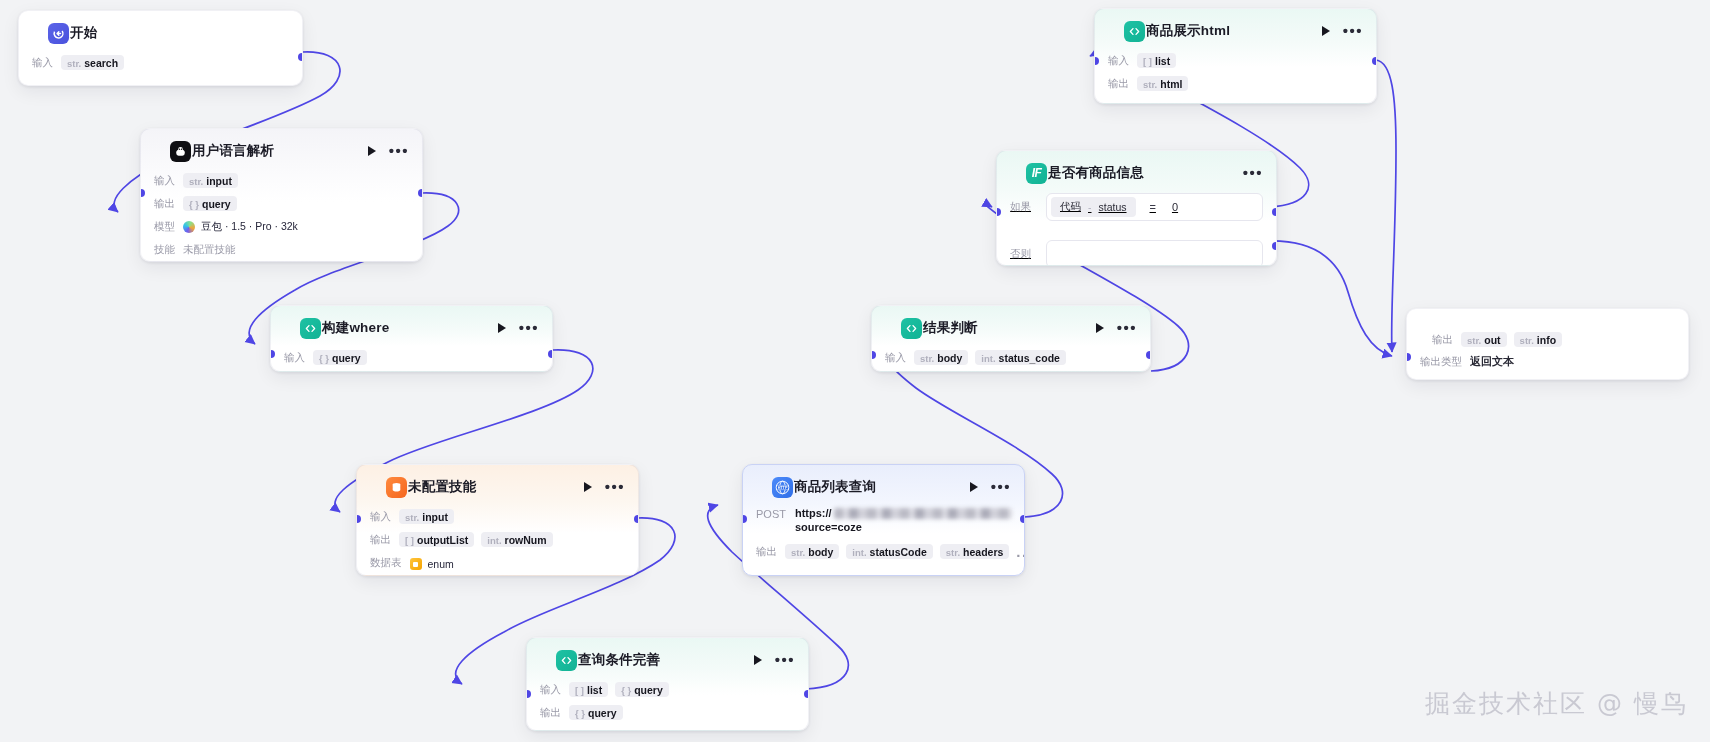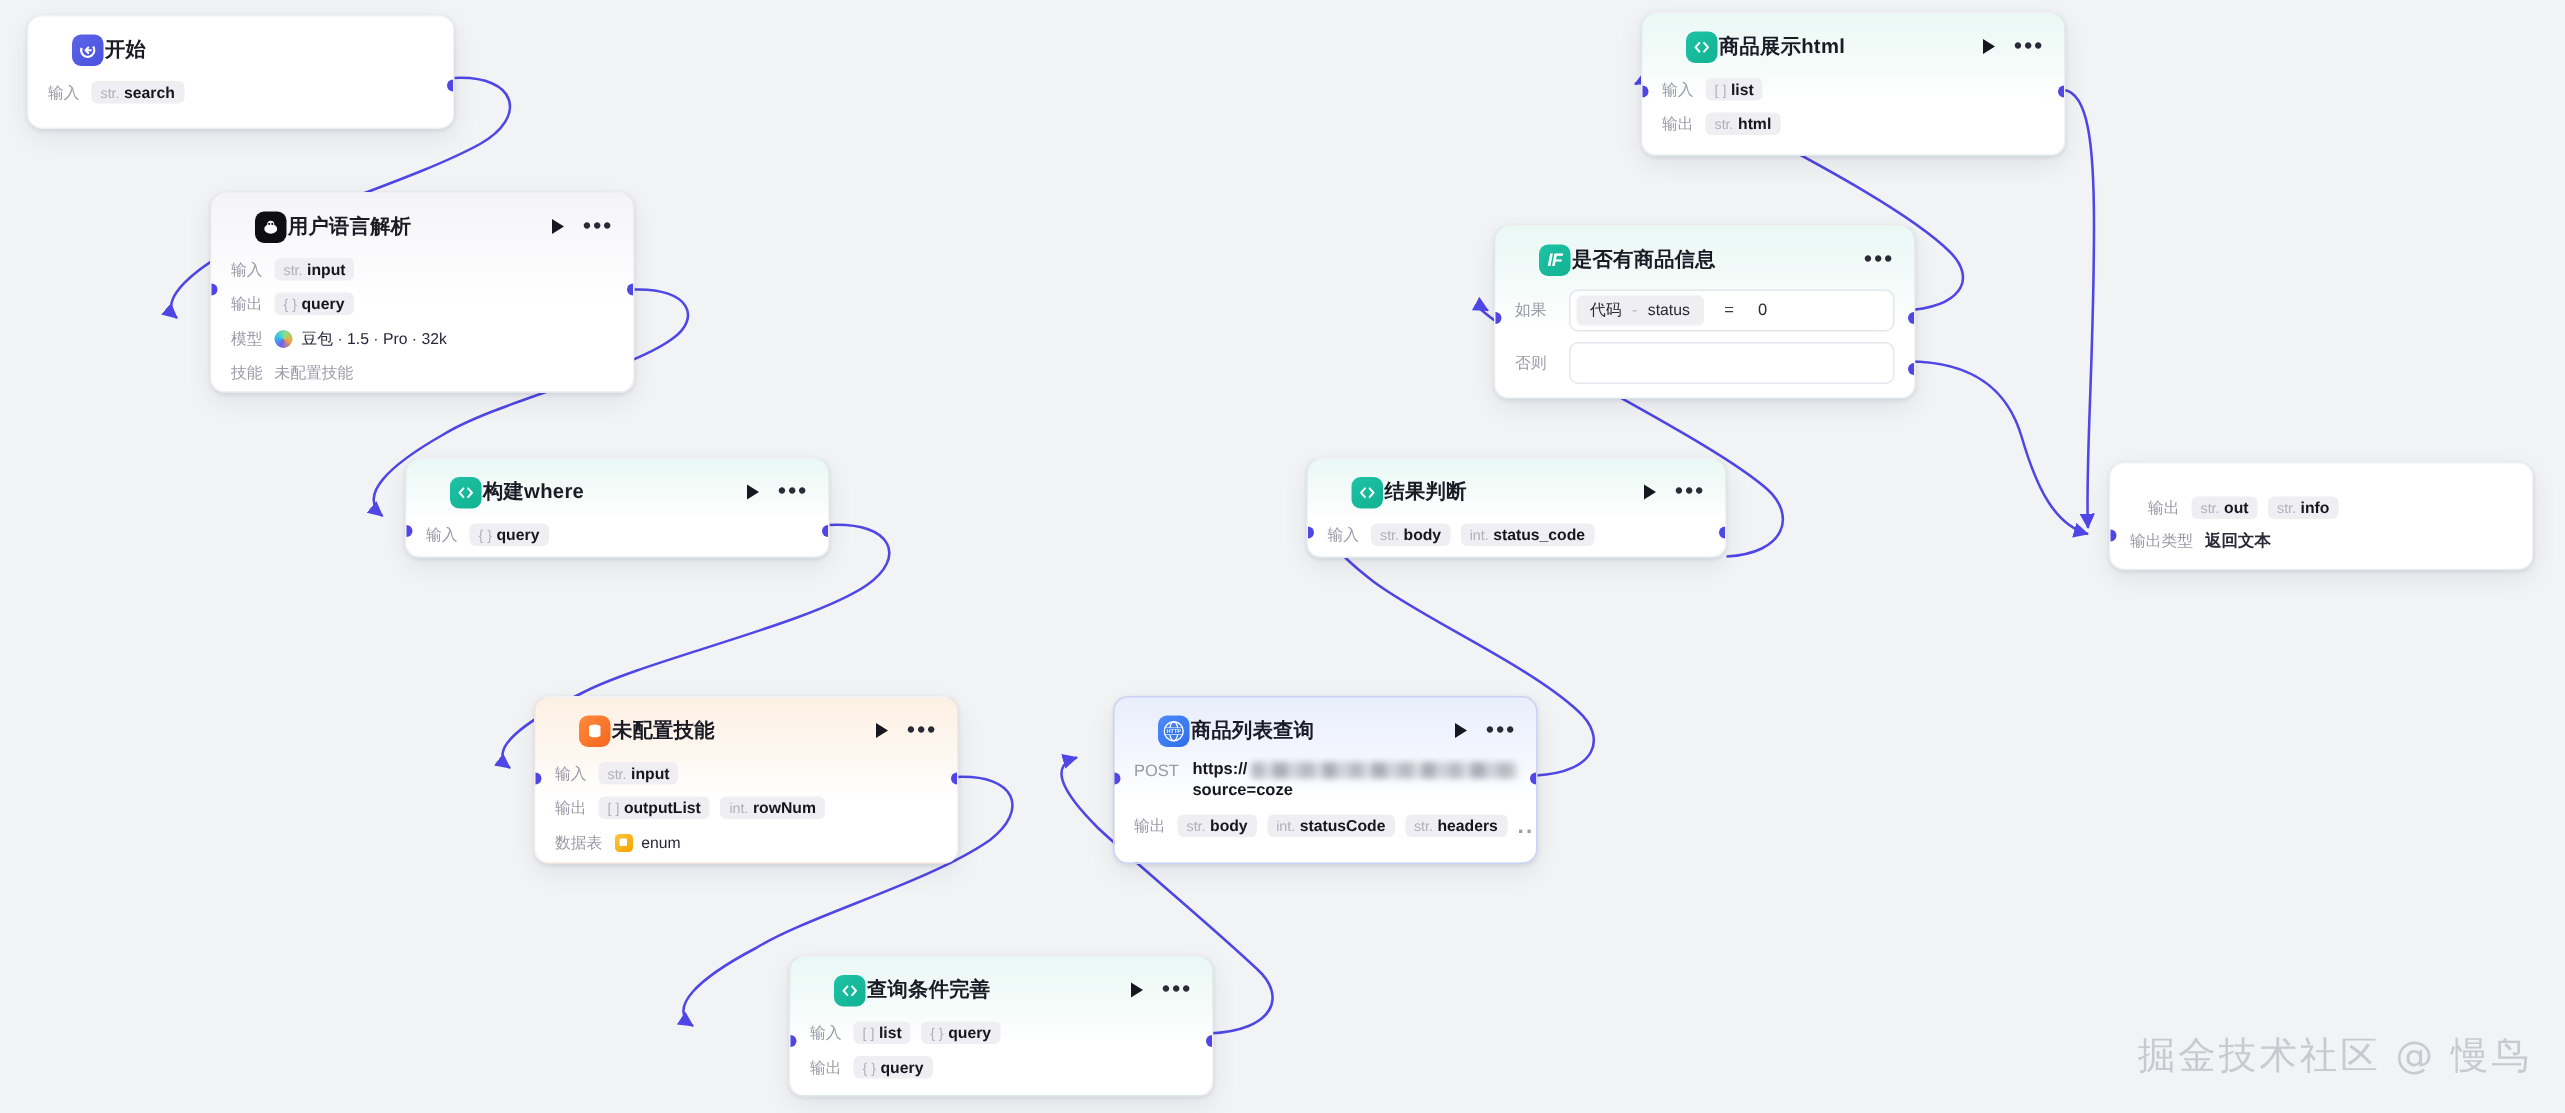--- a/index.html
+++ b/index.html
@@ -48,28 +48,28 @@
 
   .ntitle {
     font-size: 13.5px; font-weight: 700; color: #1b1b26;
     letter-spacing: .2px; white-space: nowrap; flex: 1 1 auto;
   }
   .nactions { display: flex; align-items: center; gap: 13px; flex: 0 0 auto; }
   .play { width: 0; height: 0; border-left: 8px solid #17171f; border-top: 5px solid transparent; border-bottom: 5px solid transparent; }
   .dots { color: #2b2b38; font-size: 15px; line-height: 6px; letter-spacing: 1.5px; font-weight: 700; }
 
   .nbody { margin-top: 9px; display: flex; flex-direction: column; gap: 6px; }
-  .row { display: flex; align-items: center; gap: 8px; min-height: 17px; }
+  .row { display: flex; align-items: flex-end; gap: 8px; min-height: 17px; }
   .rlabel { font-size: 10.5px; color: #9a9aa8; flex: 0 0 auto; white-space: nowrap; }
   .chips { display: flex; align-items: center; gap: 7px; flex-wrap: nowrap; }
   .chip {
     background: #eeeef3; border-radius: 4px; padding: 1.5px 6px;
     font-size: 10.5px; color: #16161f; font-weight: 700; white-space: nowrap;
   }
-  .chip .ty { color: #b0b0bd; font-weight: 400; margin-right: 3px; font-size: 9.5px; }
+  .chip .ty { color: #b0b0bd; font-weight: 700; margin-right: 3px; font-size: 9.5px; }
   .plain { font-size: 10.5px; color: #9a9aa8; }
   .plaindk { font-size: 11px; color: #2a2a36; font-weight: 700; }
 
   .modelrow { display: flex; align-items: center; gap: 6px; }
   .mdot { width: 12px; height: 12px; border-radius: 50%;
     background: conic-gradient(from 200deg,#6f5cf0,#32c5e8,#8be08a,#f2a43a,#6f5cf0); }
   .mtext { font-size: 10.5px; color: #26263a; }
 
   .enumdot { width: 12px; height: 12px; border-radius: 3px; background: linear-gradient(135deg,#ffc53d,#f5a300);
     display:flex; align-items:center; justify-content:center; }
@@ -388,21 +388,21 @@
   </div>
 
   <div class="node tint-teal" style="left:996px; top:150px; width:281px; height:116px;">
     <div class="nhead">
       <span class="nicon ic-if">IF</span>
       <span class="ntitle">是否有商品信息</span>
       <span class="nactions">
         <span class="dots">•••</span>
       </span>
     </div>
-    <div class="nbody" style="gap:7px;">
+    <div class="nbody" style="gap:19px;text-decoration:underline;">
       <div class="ifrow">
         <span class="iflabel">如果</span>
         <span class="ifbox">
           <span class="iffield">
             <span>代码</span>
             <span class="sep">-</span>
             <span>status</span>
           </span>
           <span class="ifop">=</span>
           <span class="ifval">0</span>

